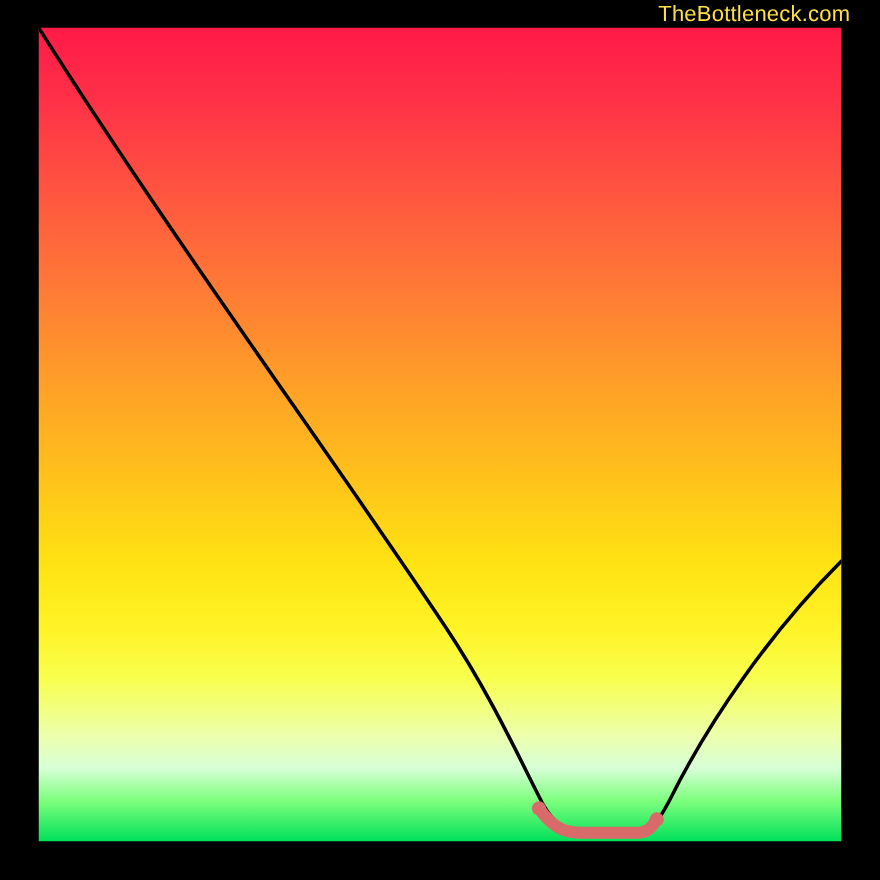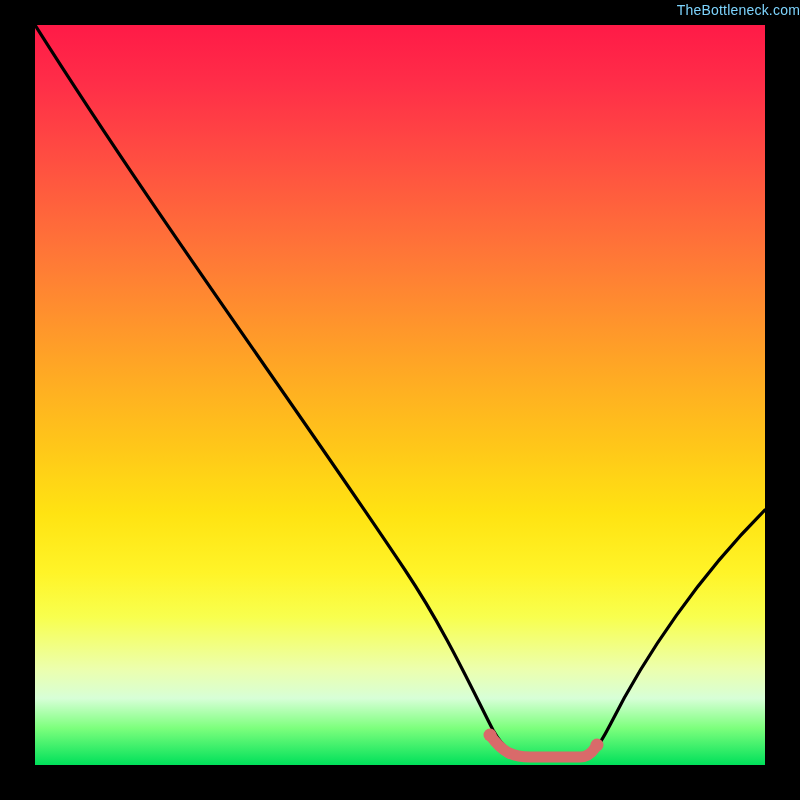--- a/index.html
+++ b/index.html
@@ -6,23 +6,23 @@
   body {
     width: 800px;
     height: 800px;
     background: #000;
     position: relative;
     font-family: Arial, Helvetica, sans-serif;
   }
   .watermark {
     position: absolute;
     top: 2px;
-    right: 0;
-    color: #7dd3fc;
-    font-size: 14px;
+    right: 27px;
+    color: #fde047;
+    font-size: 20px;
     z-index: 10;
     font-weight: 500;
     letter-spacing: 0.2px;
   }
   .plot-area {
     position: absolute;
     left: 35px;
     top: 25px;
     width: 730px;
     height: 740px;

